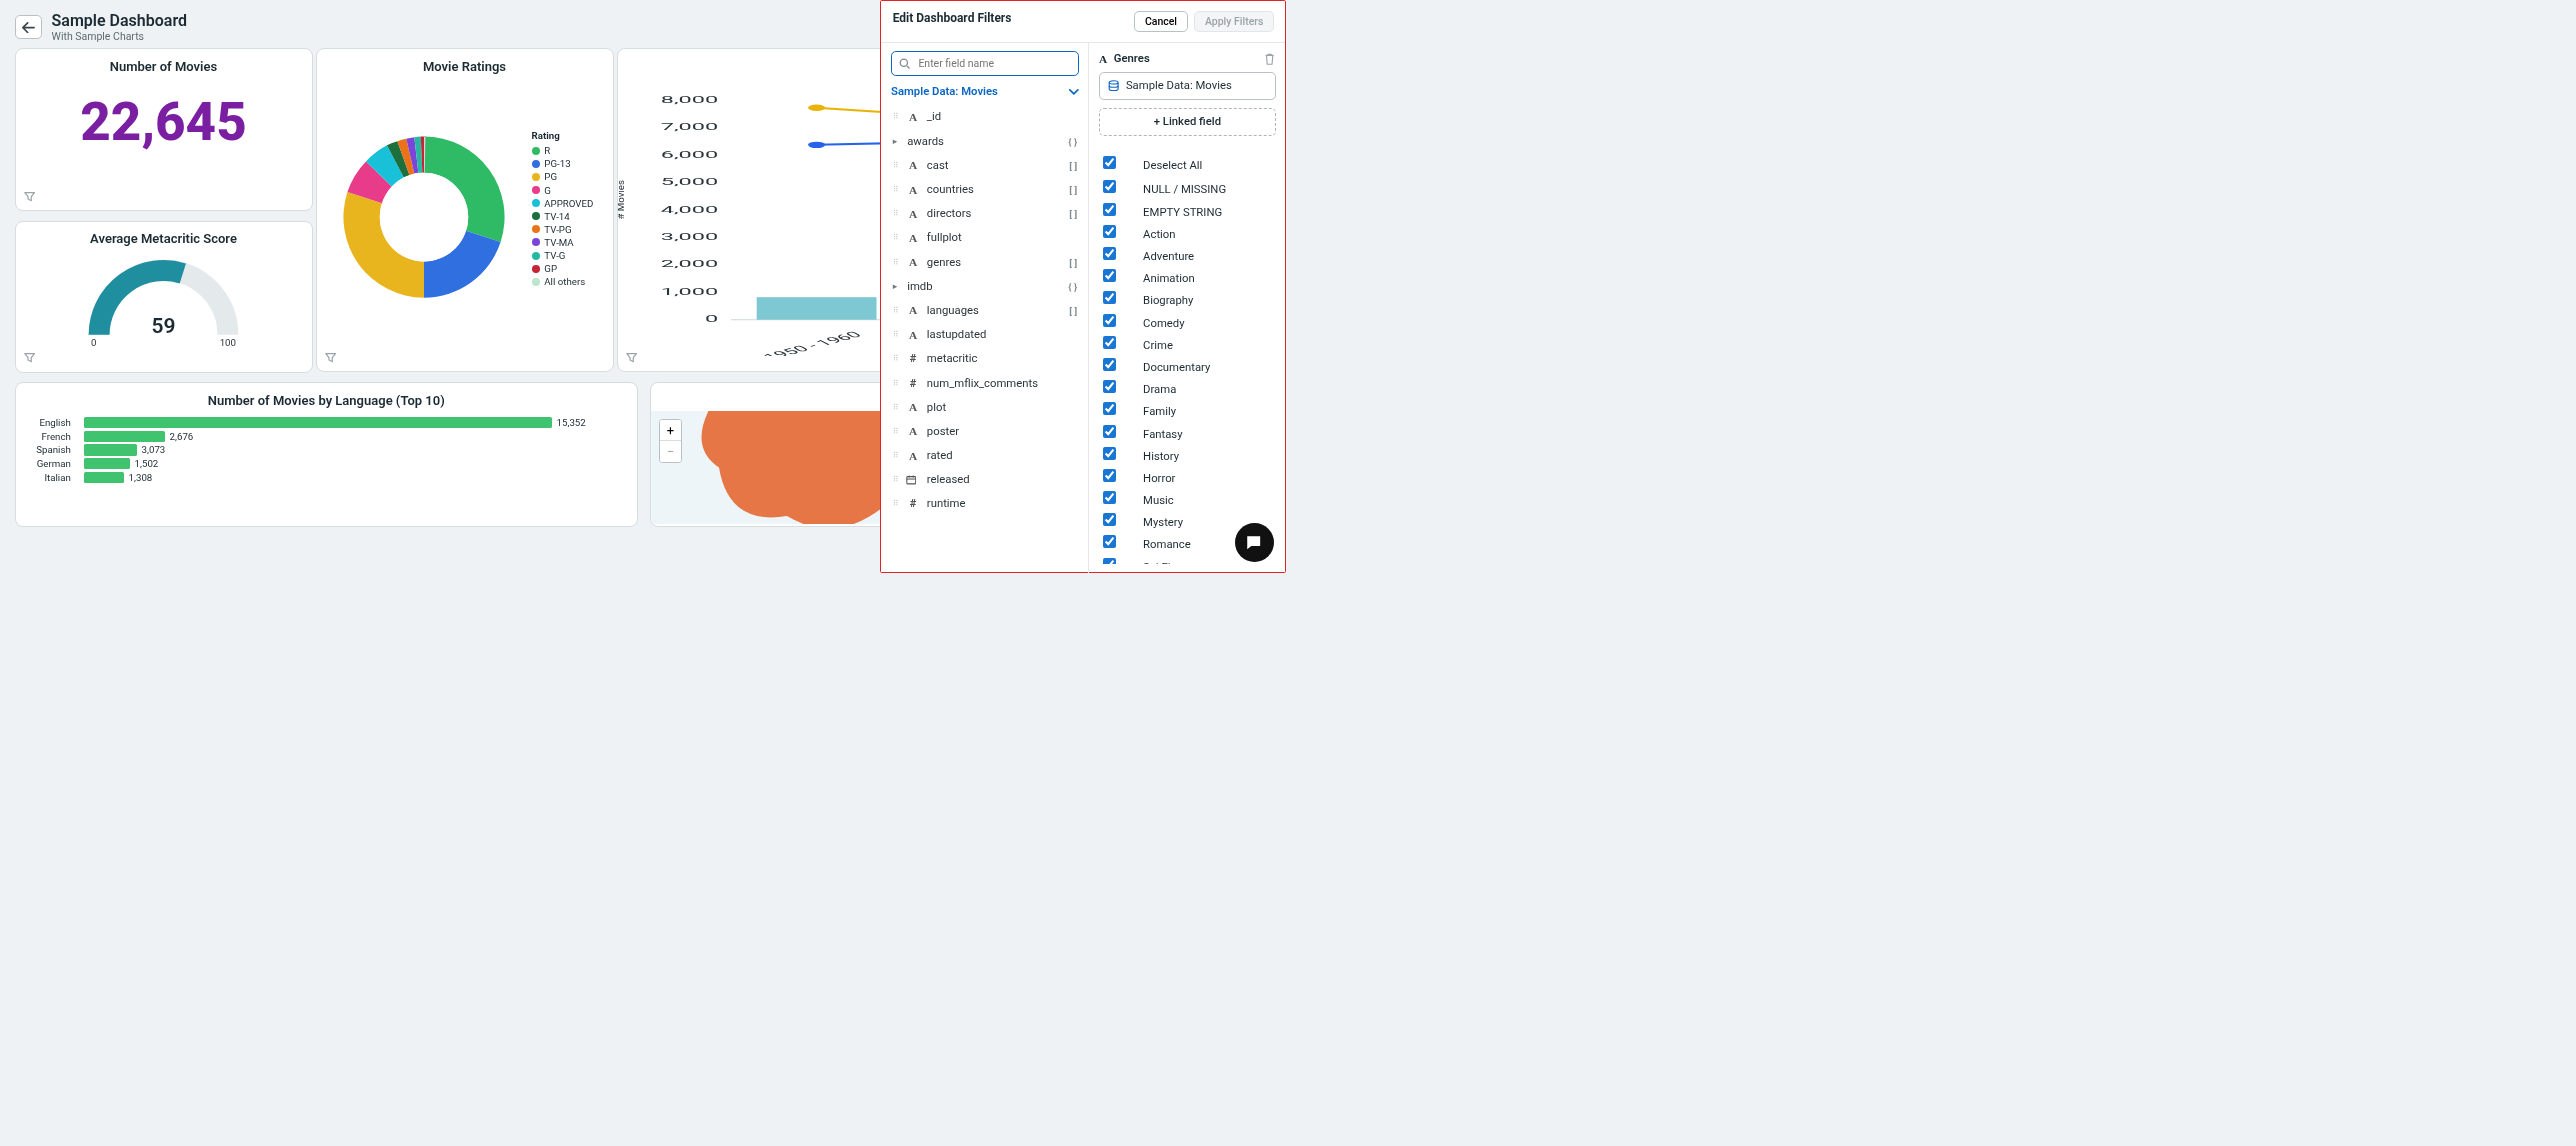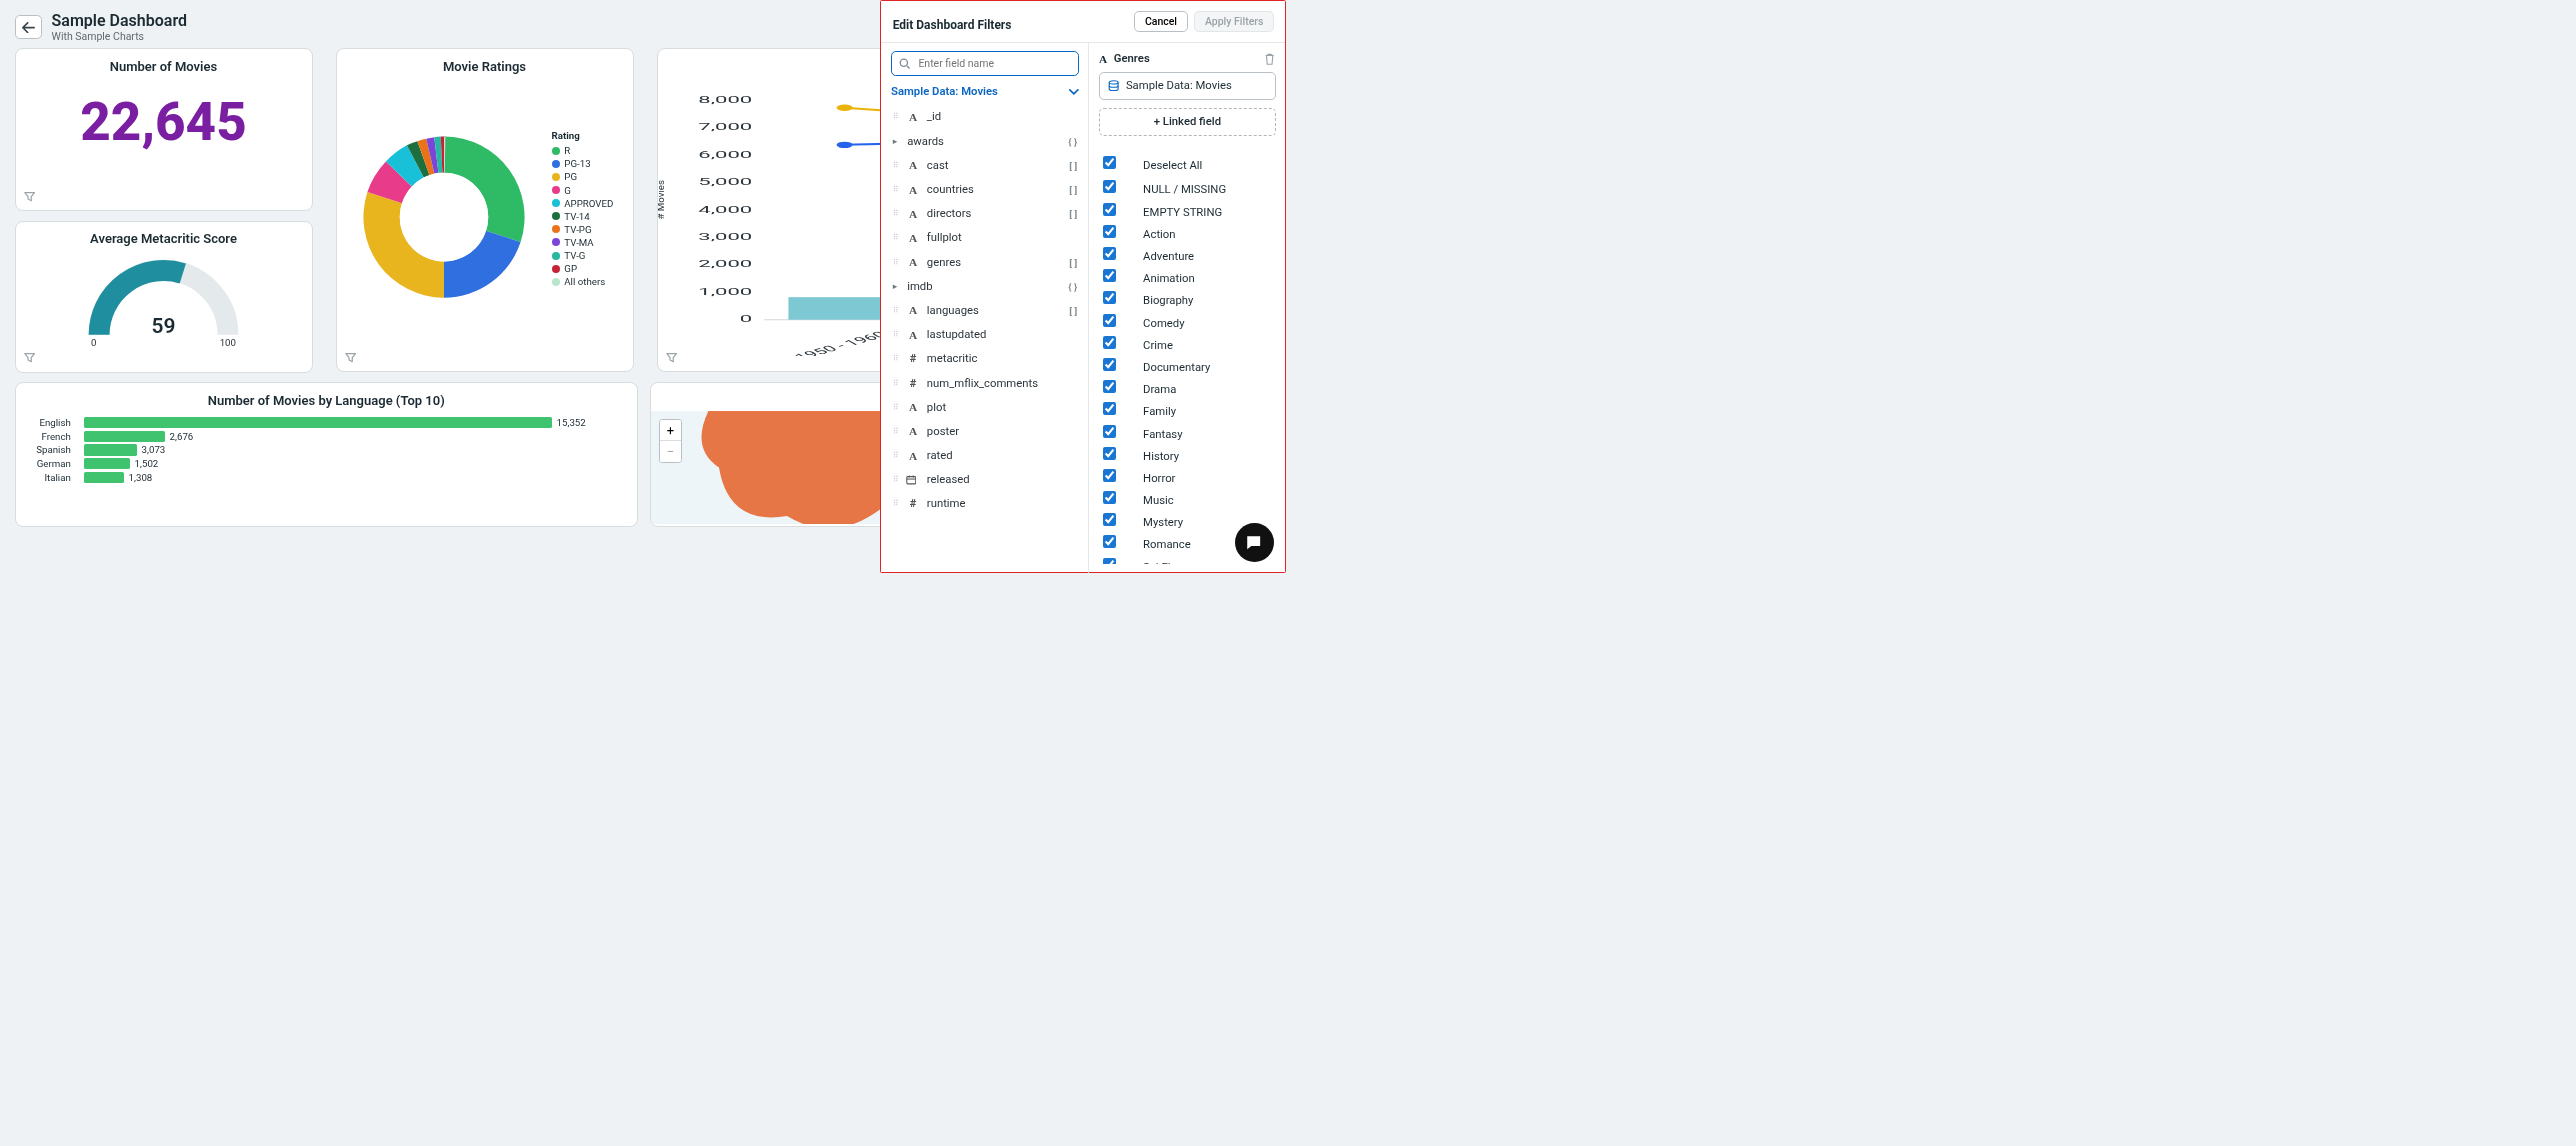--- a/index.html
+++ b/index.html
@@ -38,21 +38,21 @@
   .subtitle{font-size:10.5px;color:var(--muted)}
   .hright{display:flex;align-items:center;gap:8px}
   .iconbtn{height:26px;border:0.8px solid var(--border2);background:#fff;border-radius:4.8px;display:flex;align-items:center;justify-content:center;padding:0 8px;cursor:pointer}
   .icnsq{width:31px}
   .filter-chip{display:flex;align-items:center;gap:4.8px}
   .badge{background:#e6f1fb;color:#0b66c3;border-radius:3.2px;padding:0 4.8px;font-size:9.7px;font-weight:600}
   .btn{height:26px;border:0.8px solid var(--border2);border-radius:4.8px;background:#fff;display:flex;align-items:center;gap:6.5px;padding:0 11.3px;font-weight:500;cursor:pointer}
   .btn-primary{background:#0b6e4f;color:#fff;border-color:#0b6e4f;font-weight:600}
 
   
-  .grid{display:grid;grid-template-columns: 298px 298px 1fr;gap:23px;padding:0 14.5px 0 14.5px}
+  .grid{display:grid;grid-template-columns: 298px 298px 1fr;gap:3px;padding:0 14.5px 0 14.5px}
   .card{background:var(--card);border:0.8px solid var(--border);border-radius:8px;position:relative;overflow:hidden}
   .card-title{text-align:center;font-weight:600;font-size:13px;padding:9.7px 6.5px 3.2px 6.5px}
   .filter-icon{position:absolute;left:8px;bottom:8px;color:#9aa3a8}
 
   
   .kpi{height:163px}
   .kpi-val{color:var(--purple);font-size:53px;font-weight:800;text-align:center;line-height:1.05;padding:18px 0}
 
   
   .gauge-card{height:152px}
@@ -84,21 +84,21 @@
   .lang-val{margin-left:4.8px}
 
   .map-card{height:145px}
   .map-body{position:relative;height:113px}
   .map-ctrl{position:absolute;left:8px;top:8px;border:0.8px solid var(--border2);border-radius:3.2px;background:#fff;overflow:hidden}
   .map-ctrl button{display:block;width:21px;height:21px;border:0;border-bottom:0.8px solid var(--border);background:#fff;font-size:13px;cursor:pointer}
   .map-ctrl button:last-child{border-bottom:0;color:#9aa3a8}
 
   
   .panel{position:absolute;top:0;right:1.6px;width:406px;height:100%;background:#fff;border-left:0.8px solid var(--panel-border);border:1.6px solid #e02424;border-radius:1.6px}
-  .panel-head{display:flex;align-items:flex-end;justify-content:space-between;padding:9.7px 11.3px;border-bottom:0.8px solid var(--panel-border)}
+  .panel-head{display:flex;align-items:flex-start;justify-content:space-between;padding:9.7px 11.3px;border-bottom:0.8px solid var(--panel-border)}
   .panel-title{font-weight:700;font-size:12px}
   .panel-actions{display:flex;gap:6.5px}
   .p-btn{border:0.8px solid var(--border2);background:#fff;border-radius:4.8px;padding:3.2px 9.7px;font-size:10.5px;font-weight:500;cursor:pointer}
   .p-btn.disabled{background:#f3f5f6;color:#9aa3a8;border-color:#e1e6e9;cursor:default}
   .panel-body{display:flex;height:calc(100% - 40px)}
   .pcol{padding:8px 9.7px;overflow:hidden}
   .pcol-left{width:208px;border-right:0.8px solid var(--panel-border)}
   .pcol-right{flex:1}
 
   .search{display:flex;align-items:center;gap:6.5px;border:1.6px solid #0b66c3;border-radius:4.8px;padding:4px 6.5px;margin-bottom:8px}

